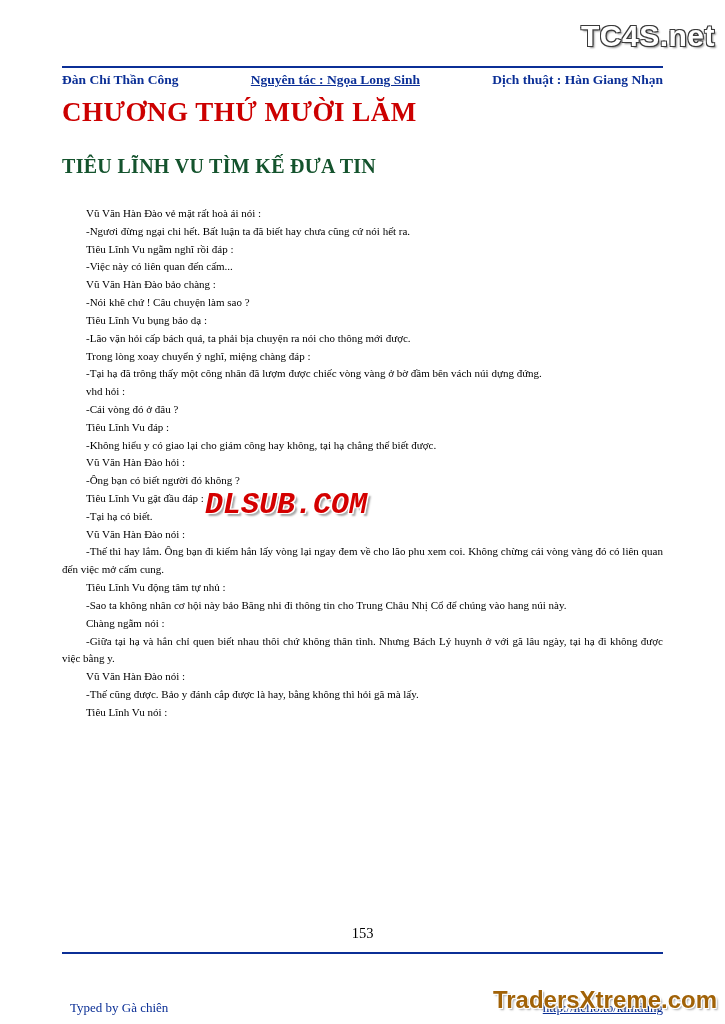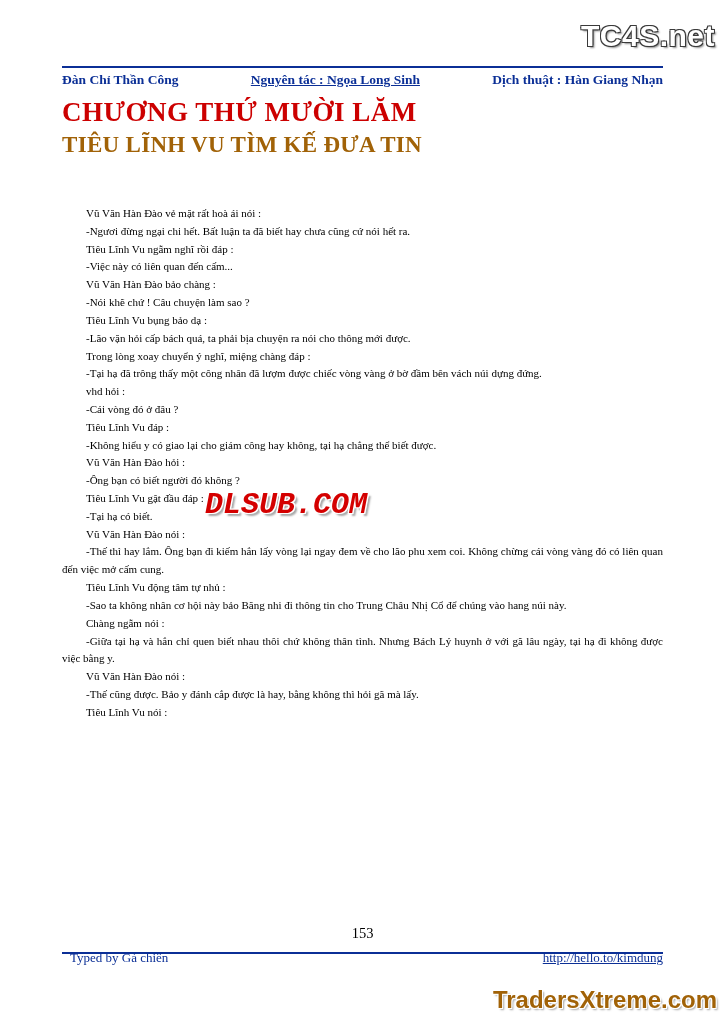--- a/index.html
+++ b/index.html
@@ -81,24 +81,24 @@
     text-align: left;
   }
   .title-main {
     font-size: 27px;
     font-weight: bold;
     color: #cc0000;
     letter-spacing: 0.5px;
     line-height: 1.2;
   }
   .title-sub {
-    margin-top: 3px;
-    font-size: 23px;
-    font-weight: bold;
-    color: #a16207;
+    margin-top: 26px;
+    font-size: 20px;
+    font-weight: bold;
+    color: #14532d;
     letter-spacing: 0.3px;
     line-height: 1.2;
   }
 
   
   .body-text {
     position: absolute;
     left: 62px;
     top: 205px;
     width: 601px;
@@ -138,21 +138,21 @@
     top: 925px;
     width: 725px;
     text-align: center;
     font-size: 14.5px;
   }
 
   
   .footer {
     position: absolute;
     left: 62px;
-    top: 950px;
+    top: 1000px;
     width: 601px;
     display: flex;
     justify-content: space-between;
     align-items: flex-end;
     font-size: 13px;
     color: #0b2f96;
   }
   .footer .left { padding-left: 8px; }
   .footer .right { text-decoration: underline; }
 

